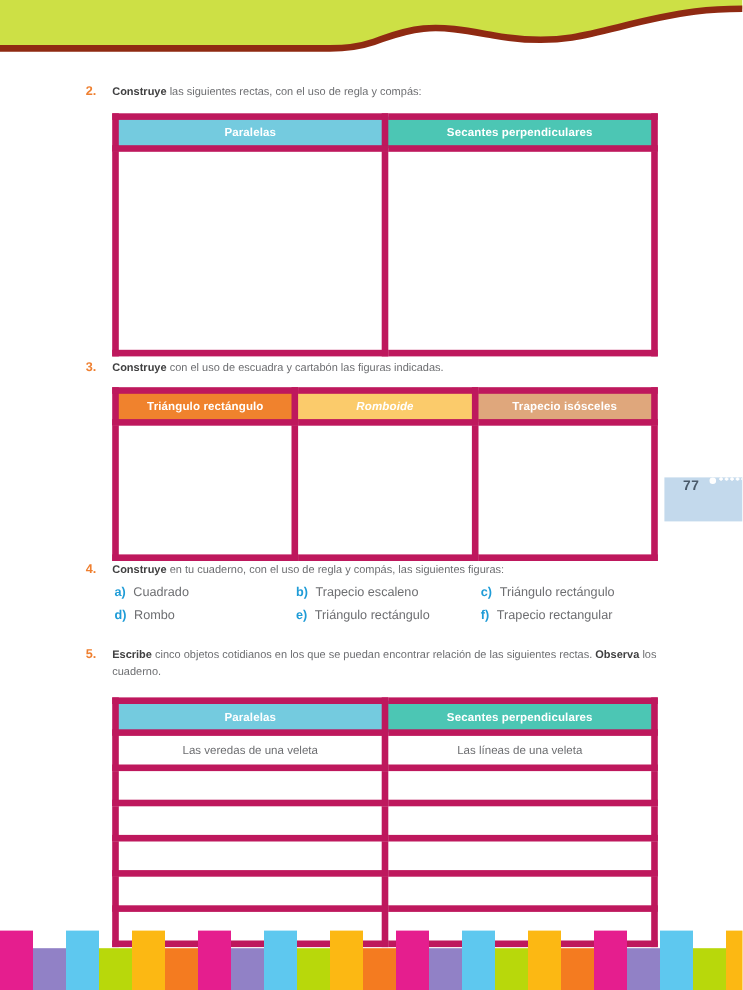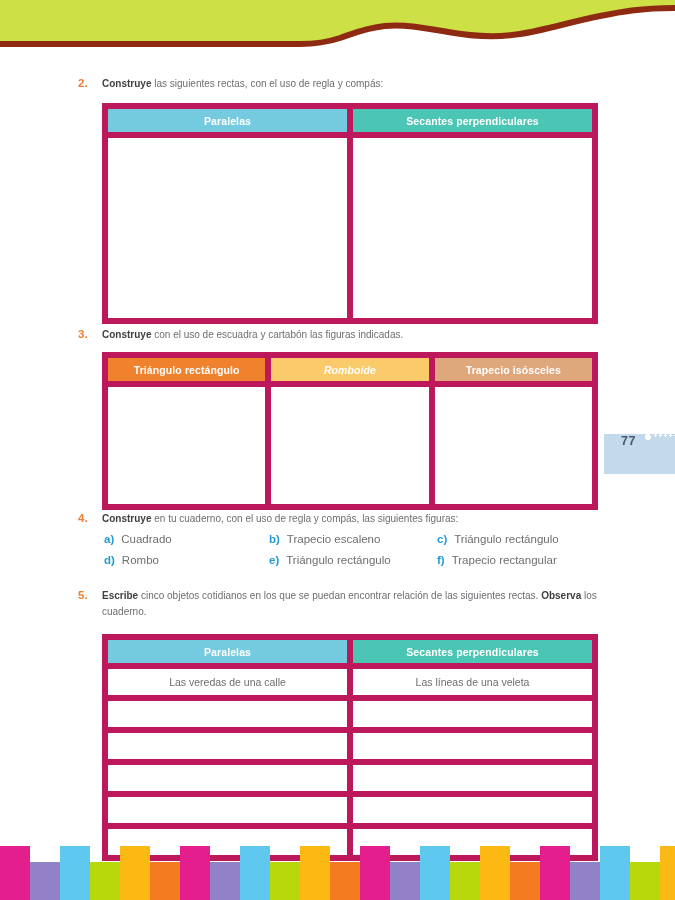--- a/index.html
+++ b/index.html
@@ -315,21 +315,21 @@
     </div>
   </div>
 
   <table class="tbl" id="table-parallels-answers">
     <tbody>
         <tr>
       <th class="c0" style="background: rgb(116, 203, 223);">Paralelas</th>
       <th class="c1" style="background: rgb(76, 198, 180);">Secantes perpendiculares</th>
     </tr>
     <tr>
-      <td>Las veredas de una calle</td>
+      <td>Las veredas de una veleta</td>
       <td>Las líneas de una veleta</td>
     </tr>
     <tr>
       <td></td>
       <td></td>
     </tr>
     <tr>
       <td></td>
       <td></td>
     </tr>

